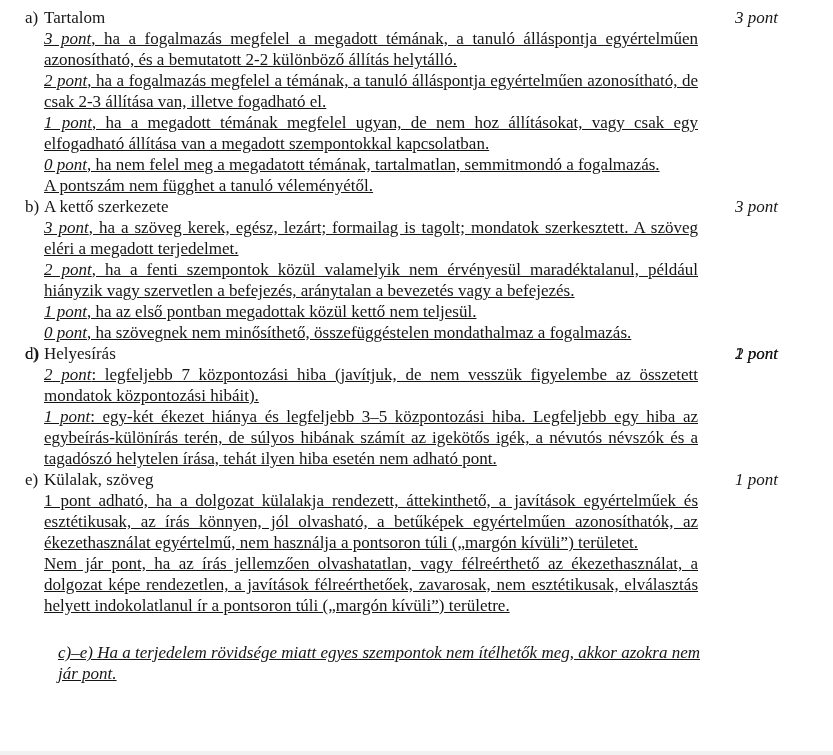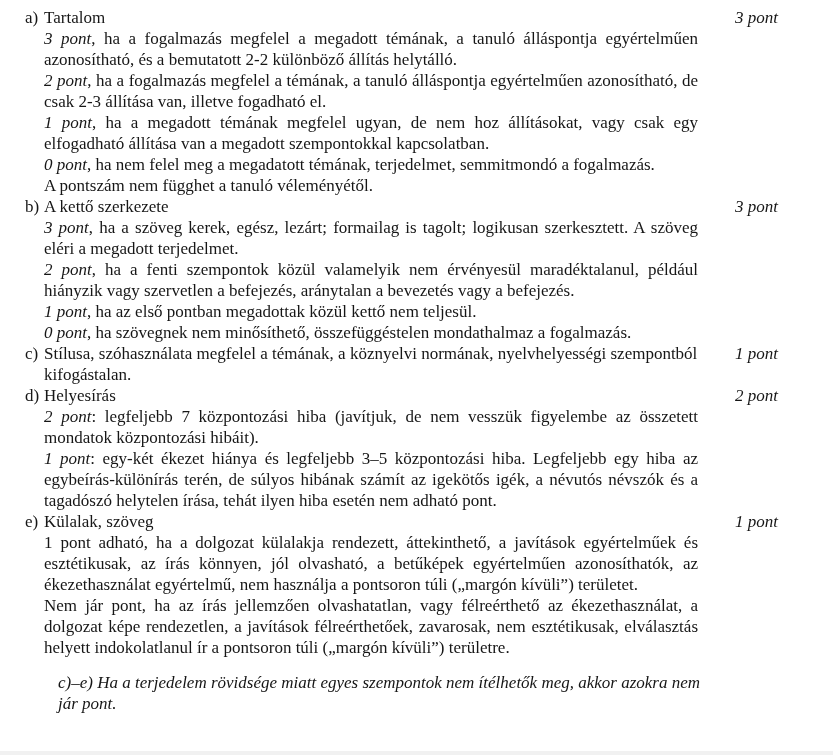--- a/index.html
+++ b/index.html
@@ -38,31 +38,33 @@
     white-space: nowrap;
   }
   .content {
     margin-left: 44px;
     width: 654px;
   }
   .title:empty { display: none; }
   .para {
     margin: 0;
     text-align: justify;
+    text-decoration: underline;
   }
   .para.left {
     text-align: left;
   }
   .lead {
     font-style: italic;
   }
   .footer-note {
-    margin: 14px 0 0 58px;
+    margin: 26px 0 0 58px;
     width: 648px;
     font-style: italic;
+    text-decoration: underline;
   }
   .bottom-strip {
     position: absolute;
     left: 0;
     bottom: 0;
     width: 100%;
     height: 4px;
     background: #f1f1f1;
   }
 </style>
@@ -72,44 +74,40 @@
 <div class="page">
 
   <div class="section">
     <div class="marker">a)</div>
     <div class="points">3 pont</div>
     <div class="content">
       <div class="title">Tartalom</div>
       <p class="para"><span class="lead">3 pont</span><span>, ha a fogalmazás megfelel a megadott témának, a tanuló álláspontja egyértelműen azonosítható, és a bemutatott 2-2 különböző állítás helytálló.</span></p>
       <p class="para"><span class="lead">2 pont</span><span>, ha a fogalmazás megfelel a témának, a tanuló álláspontja egyértelműen azonosítható, de csak 2-3 állítása van, illetve fogadható el.</span></p>
       <p class="para"><span class="lead">1 pont</span><span>, ha a megadott témának megfelel ugyan, de nem hoz állításokat, vagy csak egy elfogadható állítása van a megadott szempontokkal kapcsolatban.</span></p>
-      <p class="para"><span class="lead">0 pont</span><span>, ha nem felel meg a megadatott témának, terjedelmet, semmitmondó a fogalmazás.</span></p>
+      <p class="para"><span class="lead">0 pont</span><span>, ha nem felel meg a megadatott témának, tartalmatlan, semmitmondó a fogalmazás.</span></p>
       <p class="para"><span class="lead"></span><span>A pontszám nem függhet a tanuló véleményétől.</span></p>
     </div>
   </div>
 
   <div class="section">
     <div class="marker">b)</div>
     <div class="points">3 pont</div>
     <div class="content">
       <div class="title">A kettő szerkezete</div>
-      <p class="para"><span class="lead">3 pont</span><span>, ha a szöveg kerek, egész, lezárt; formailag is tagolt; logikusan szerkesztett. A szöveg eléri a megadott terjedelmet.</span></p>
+      <p class="para"><span class="lead">3 pont</span><span>, ha a szöveg kerek, egész, lezárt; formailag is tagolt; mondatok szerkesztett. A szöveg eléri a megadott terjedelmet.</span></p>
       <p class="para"><span class="lead">2 pont</span><span>, ha a fenti szempontok közül valamelyik nem érvényesül maradéktalanul, például hiányzik vagy szervetlen a befejezés, aránytalan a bevezetés vagy a befejezés.</span></p>
       <p class="para"><span class="lead">1 pont</span><span>, ha az első pontban megadottak közül kettő nem teljesül.</span></p>
       <p class="para"><span class="lead">0 pont</span><span>, ha szövegnek nem minősíthető, összefüggéstelen mondathalmaz a fogalmazás.</span></p>
     </div>
   </div>
 
   <div class="section">
     <div class="marker">c)</div>
     <div class="points">1 pont</div>
-    <div class="content">
-
-      <p class="para left"><span class="lead"></span><span>Stílusa, szóhasználata megfelel a témának, a köznyelvi normának, nyelvhelyességi szempontból kifogástalan.</span></p>
-    </div>
   </div>
 
   <div class="section">
     <div class="marker">d)</div>
     <div class="points">2 pont</div>
     <div class="content">
       <div class="title">Helyesírás</div>
       <p class="para"><span class="lead">2 pont</span><span>: legfeljebb 7 központozási hiba (javítjuk, de nem vesszük figyelembe az összetett mondatok központozási hibáit).</span></p>
       <p class="para"><span class="lead">1 pont</span><span>: egy-két ékezet hiánya és legfeljebb 3–5 központozási hiba. Legfeljebb egy hiba az egybeírás-különírás terén, de súlyos hibának számít az igekötős igék, a névutós névszók és a tagadószó helytelen írása, tehát ilyen hiba esetén nem adható pont.</span></p>
     </div>

